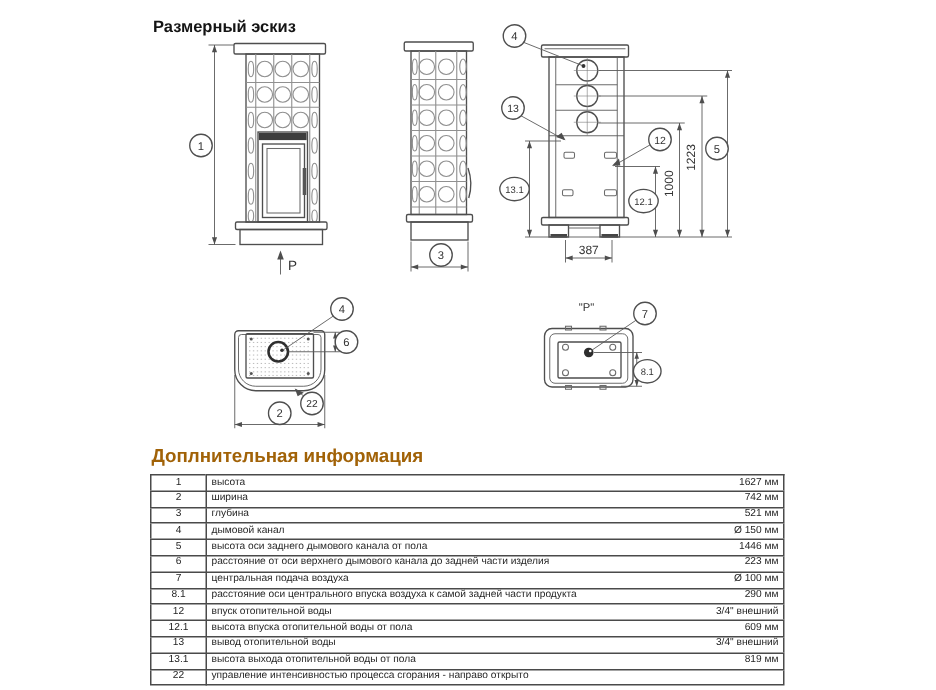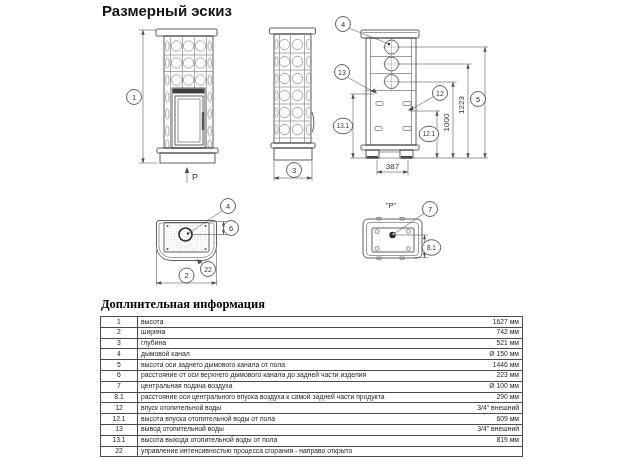--- a/index.html
+++ b/index.html
@@ -1,25 +1,25 @@
 <!DOCTYPE html>
 <html><head>
 <meta charset="utf-8">
 <style>
   html,body{margin:0;padding:0;}
   body{
     width:624px;height:460px;background:#ffffff;position:relative;overflow:hidden;
     font-family:"Liberation Sans", sans-serif;
   }
   .main-title{
-    position:absolute;left:102px;top:2px;font-size:15px;font-weight:bold;color:#141414;
+    position:absolute;left:102px;top:12px;font-size:11px;font-weight:bold;color:#141414;
   }
   .drawing-svg{position:absolute;left:0;top:0;}
   .info-title{
-    position:absolute;left:101px;top:297px;font-size:12.5px;font-weight:bold;color:#000000;font-family:Liberation Serif, serif;
+    position:absolute;left:101px;top:297px;font-size:12.5px;font-weight:bold;color:#a16207;
   }
   table.info{
     position:absolute;left:100px;top:316px;width:423px;
     border-collapse:collapse;table-layout:fixed;
     font-size:6.8px;color:#1f1f1f;border:1px solid #4a4a4a;
   }
   table.info td{
     border-bottom:1px solid #4a4a4a;height:9.8px;line-height:1;
     padding:0 3px;white-space:nowrap;overflow:hidden;
   }

